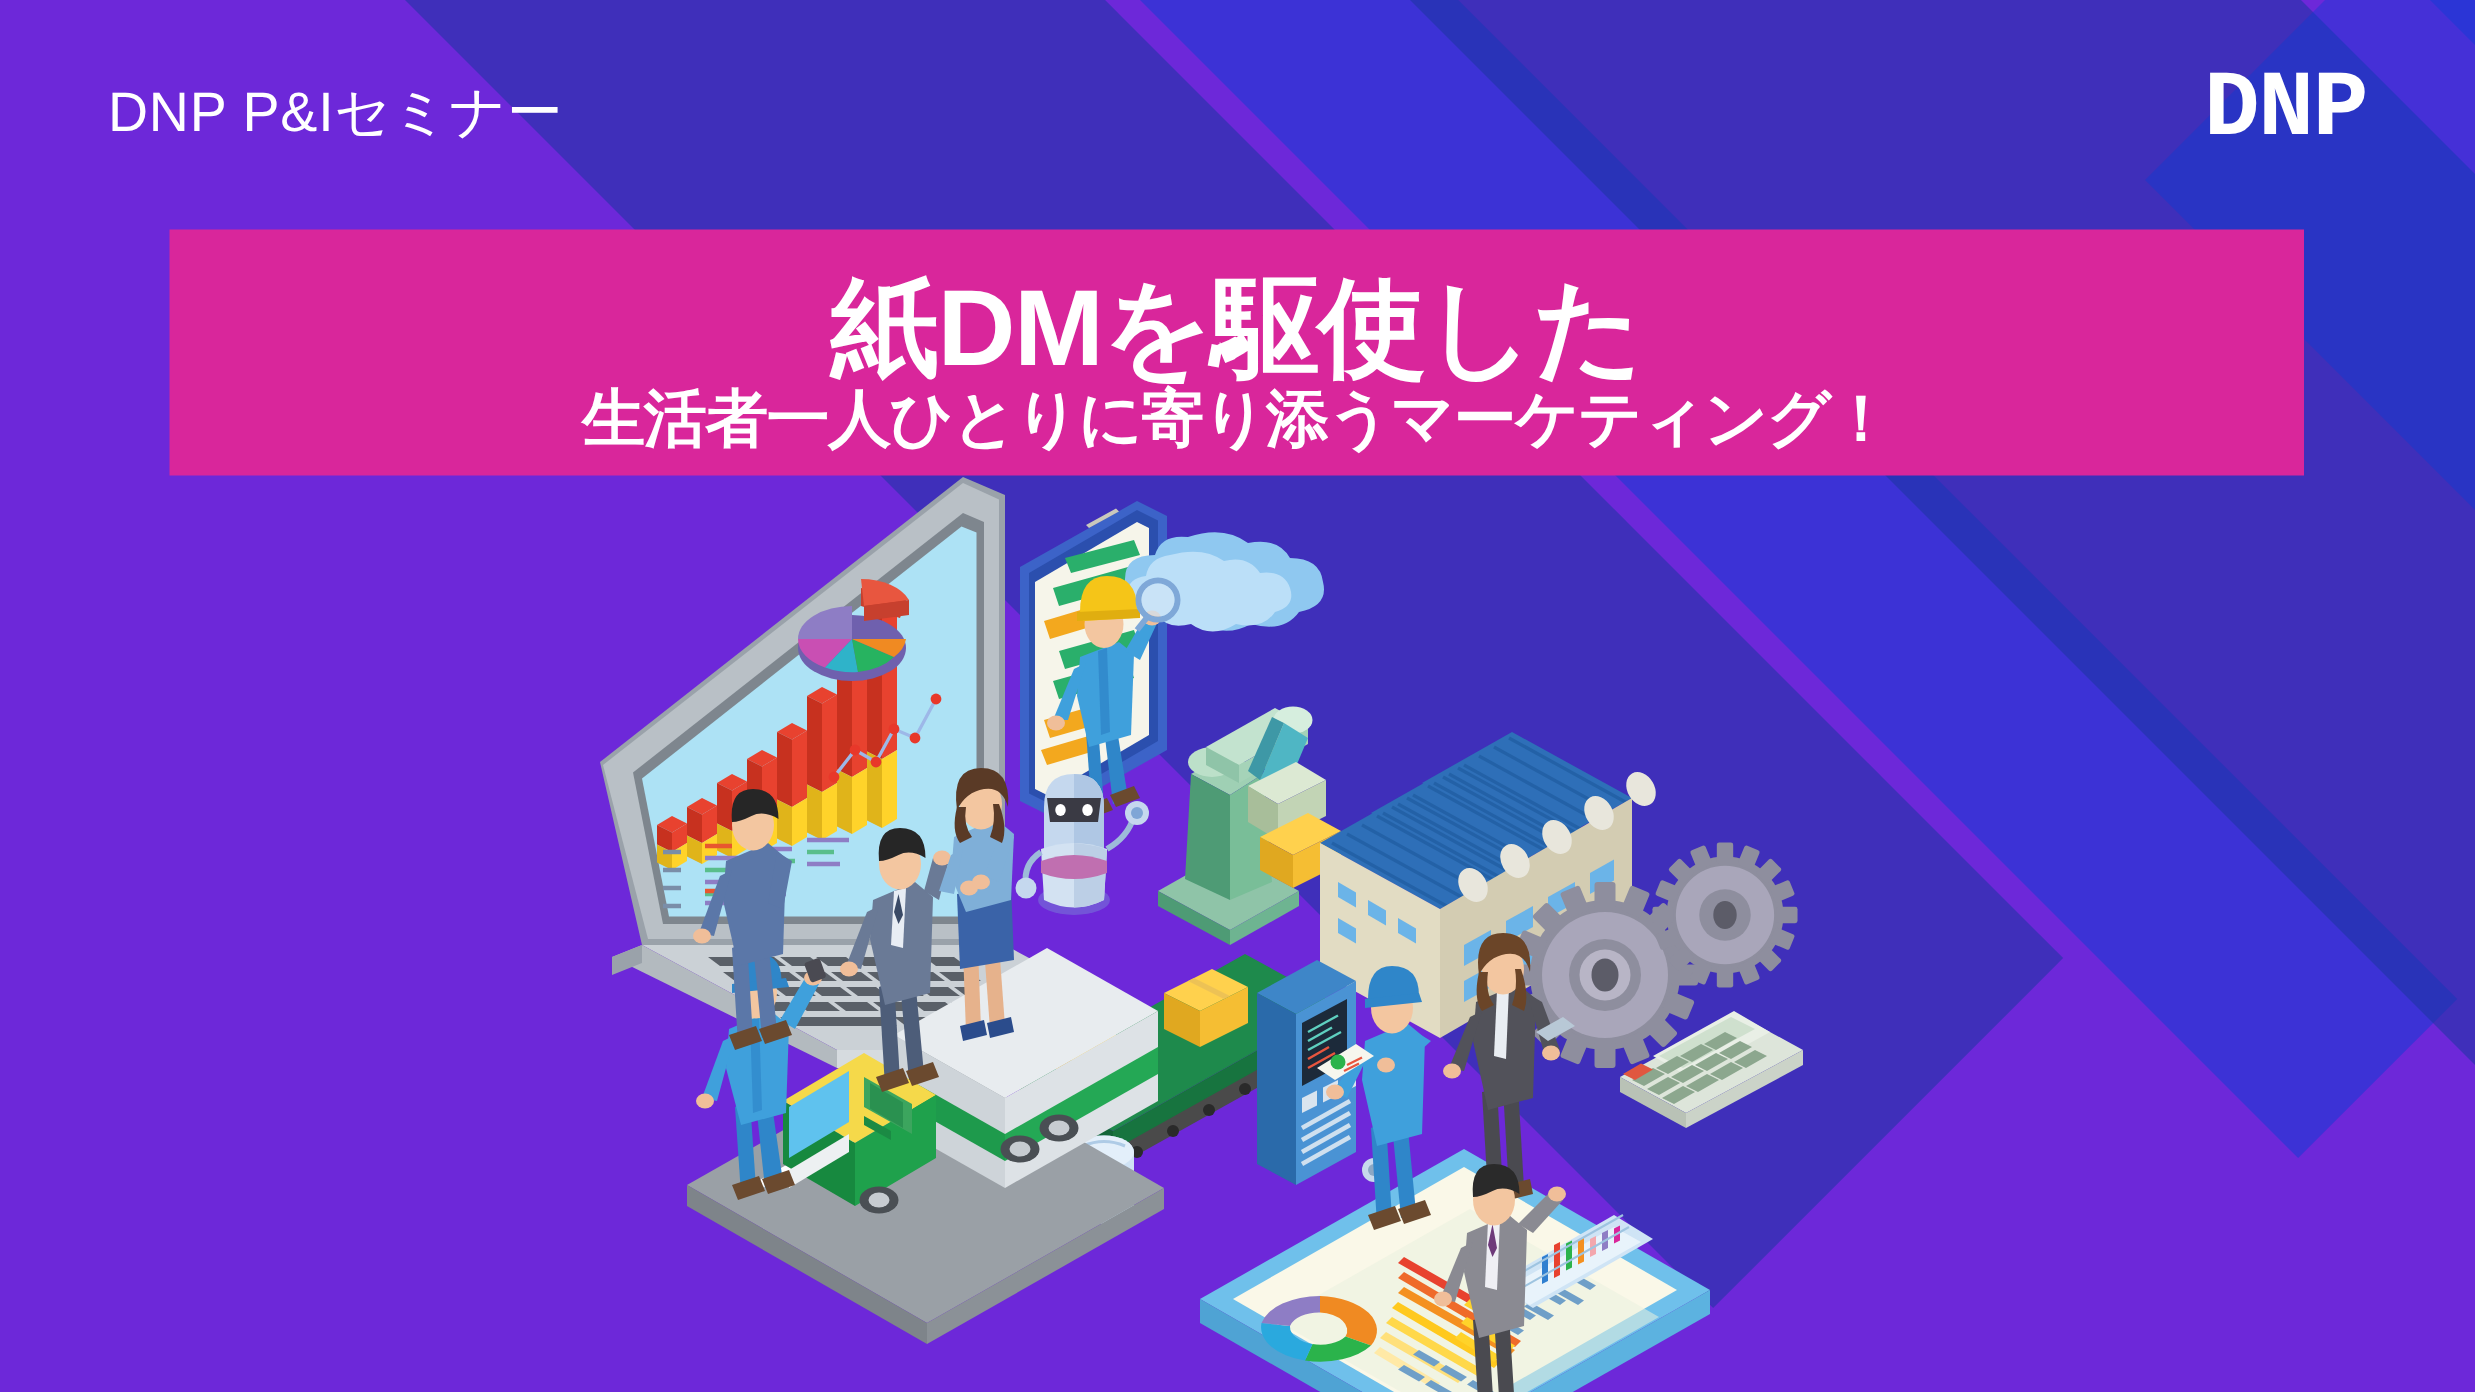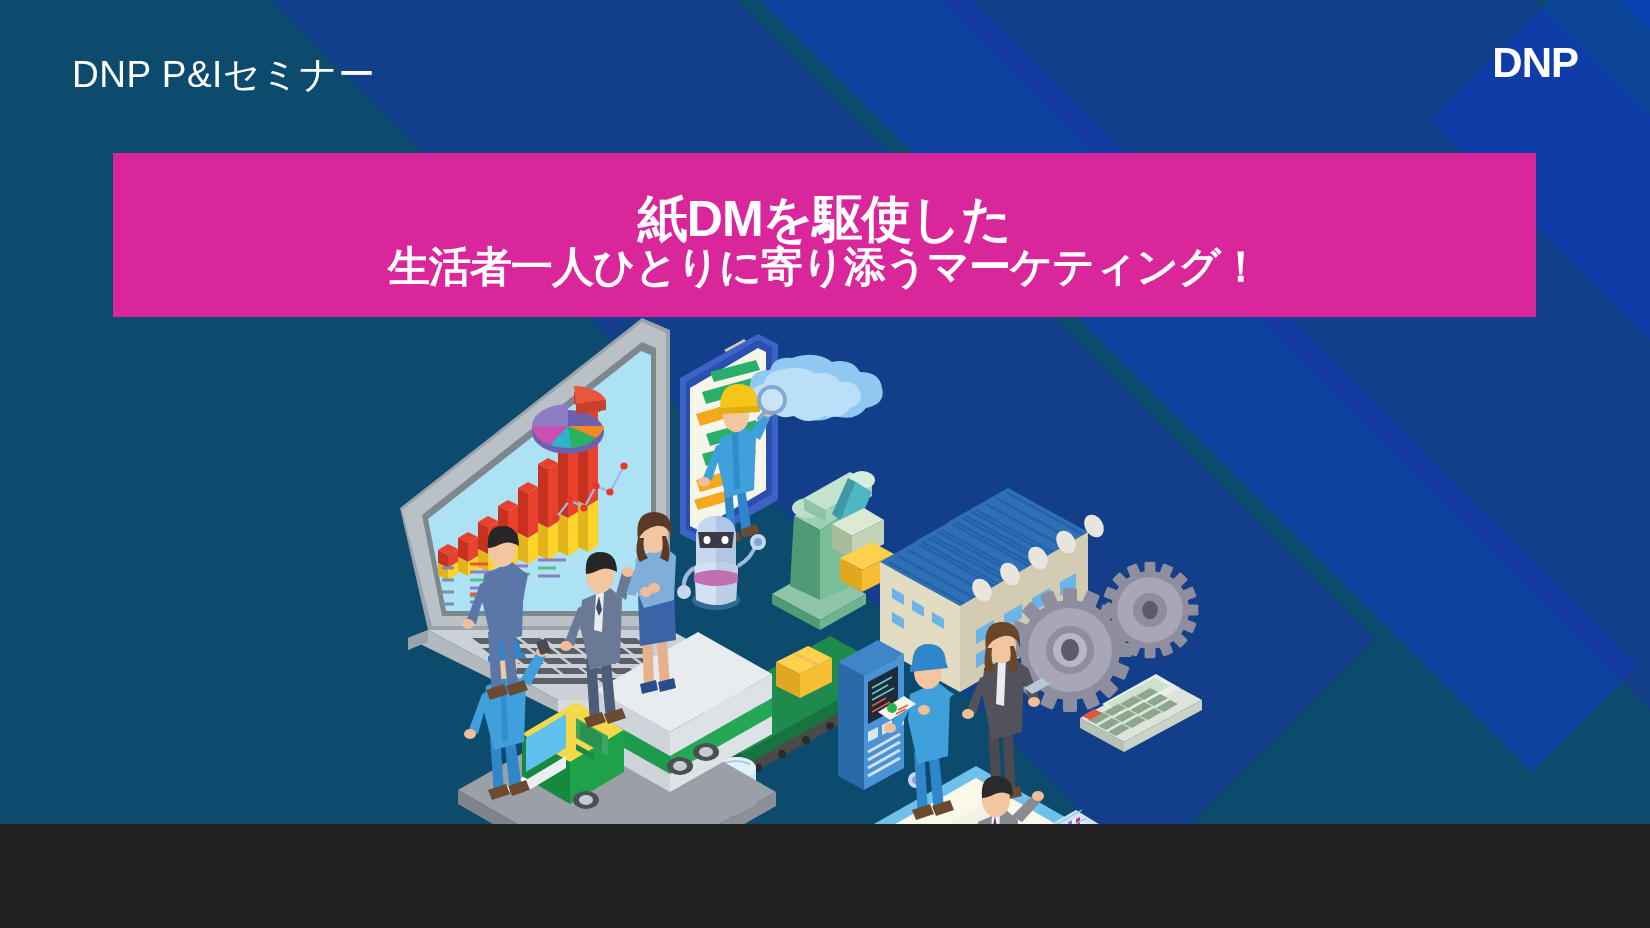--- a/index.html
+++ b/index.html
@@ -1,57 +1,57 @@
 <!DOCTYPE html>
 <html lang="ja"><head>
 <meta charset="utf-8">
 <title>DNP P&amp;I Seminar Banner</title>
 <style>
   html,body{margin:0;padding:0;background:#222;}
   *{box-sizing:border-box;}
   .stage{
     position:relative;
-    width:1650px;height:824px;
+    width:1650px;height:928px;
     overflow:hidden;
-    background:#0c4a6e;
+    background:#6d28d9;
     font-family:"Liberation Sans","DejaVu Sans",sans-serif;
   }
   
   .bg-deco{position:absolute;inset:0;overflow:hidden;pointer-events:none;}
   .band{position:absolute;background:#1A34A0;opacity:.55;}
   .band.b1{width:330px;height:1700px;left:-60px;top:-330px;transform:rotate(-45deg);transform-origin:top left;}
   .band.b2{width:150px;height:1700px;left:330px;top:-430px;transform:rotate(-45deg);transform-origin:top left;background:#0B3BD4;opacity:.5;}
   .band.b3{width:420px;height:1900px;left:420px;top:-520px;transform:rotate(-45deg);transform-origin:top left;}
   .band.b4{width:210px;height:1900px;left:980px;top:-640px;transform:rotate(-45deg);transform-origin:top left;background:#0B3BD4;opacity:.45;}
   .band.b5{width:520px;height:2100px;left:1120px;top:-760px;transform:rotate(-45deg);transform-origin:top left;}
   .band.b6{width:240px;height:900px;left:1430px;top:120px;transform:rotate(-45deg);transform-origin:top left;background:#0B3BD4;opacity:.4;}
 
   
   .hdr-title{
     position:absolute;left:72px;top:50px;
     color:#FFFFFF;font-size:37px;font-weight:400;letter-spacing:.5px;
     white-space:nowrap;
   }
   .logo{
     position:absolute;right:72px;top:42px;
-    color:#FFFFFF;font-size:42px;font-weight:700;letter-spacing:-1px;line-height:1;
-    font-family:Liberation Sans, sans-serif;
+    color:#FFFFFF;font-size:62px;font-weight:700;letter-spacing:-1px;line-height:1;
+    font-family:Liberation Mono, monospace;
   }
 
   
   .title-band{
     position:absolute;left:113px;top:153px;width:1423px;height:164px;
     background:#D9269B;
     display:flex;flex-direction:column;align-items:center;justify-content:center;
   }
   .title-line{
     color:#FFFFFF;font-weight:700;white-space:nowrap;line-height:1.04;
     text-align:center;letter-spacing:-1px;
   }
-  .title-line.l1{font-size:50px;margin-top:12px;}
+  .title-line.l1{font-size:72px;margin-top:12px;}
   .title-line.l2{font-size:42px;}
 
   
   .illu{position:absolute;left:380px;top:300px;width:830px;height:600px;}
   .illu svg{display:block;width:100%;height:100%;overflow:visible;}
 </style>
 </head>
 <body>
 
 <div class="stage">

